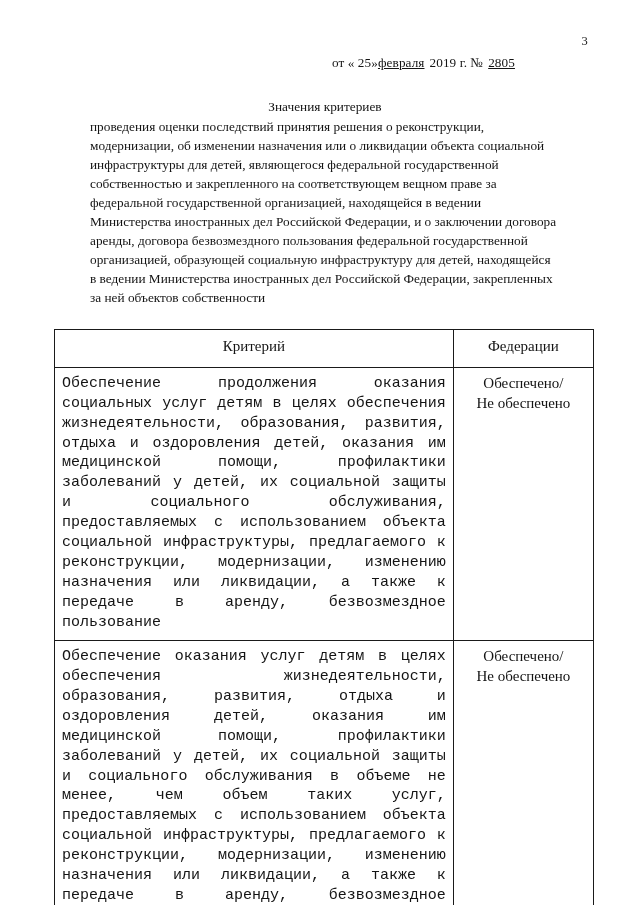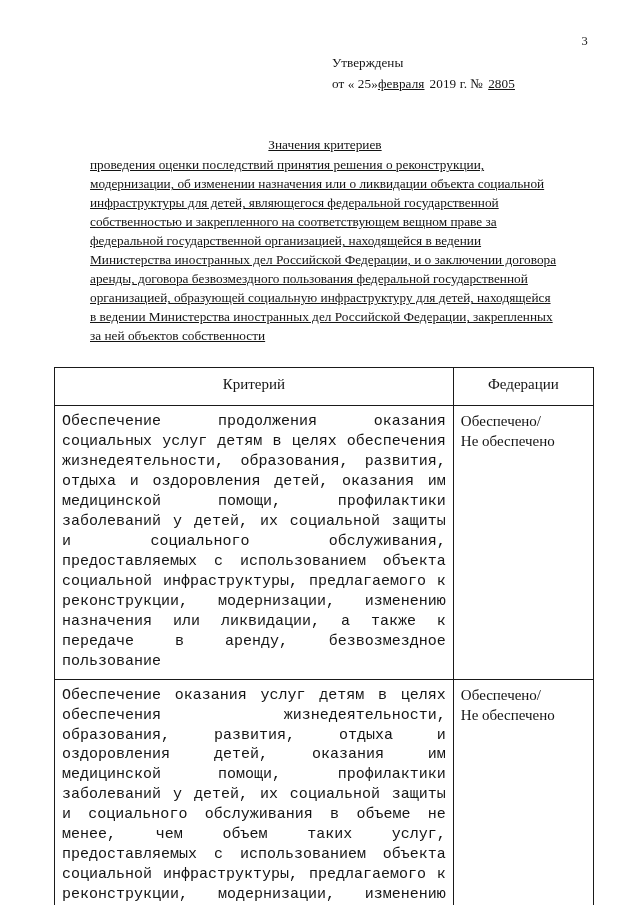--- a/index.html
+++ b/index.html
@@ -48,26 +48,25 @@
     margin-top: 2px;
     letter-spacing: 0.1px;
   }
   .u {
     text-decoration: underline;
   }
   .approval .sp { display:inline-block; width:5px; }
 
   
   .title-block {
-    margin-top: 42px;
+    margin-top: 24px;
     text-align: center;
     font-size: 13.3px;
     line-height: 1.43;
     padding: 0 34px 0 36px;
-    text-decoration: underline;
   }
   .title-block .first {
     margin-bottom: 1px;
   }
   .title-body {
     text-align: left;
   }
 
   
   table.crit {
@@ -90,36 +89,35 @@
   }
   .col-crit { width: 74%; }
   .col-val  { width: 26%; }
   td.crit-cell {
     text-align: justify;
     text-align-last: left;
     hyphens: none;
     font-family: Liberation Mono, monospace;
   }
   td.val-cell {
-    text-align: left;
+    text-align: center;
     white-space: pre-line;
   }
   .hdr-row th {
     height: 22px;
   }
 </style>
 </head>
 <body>
 
 <div class="page">
 
   <div class="page-number">3</div>
 
   <div class="approval">
-    <div class="line">Утверждены</div>
     <div class="line date-line">
       <span>от  « 25»</span><span class="u">февраля</span><span class="sp"></span><span>2019 г. №</span><span class="sp"></span><span class="u">2805</span>
     </div>
   </div>
 
   <div class="title-block">
     <div class="first">Значения критериев</div>
     <div class="title-body">проведения оценки последствий принятия решения о реконструкции, модернизации, об изменении назначения или о ликвидации объекта социальной инфраструктуры для детей, являющегося федеральной государственной собственностью и закрепленного на соответствующем вещном праве за федеральной государственной организацией, находящейся в ведении Министерства иностранных дел Российской Федерации, и о заключении договора аренды, договора безвозмездного пользования федеральной государственной организацией, образующей социальную инфраструктуру для детей, находящейся в ведении Министерства иностранных дел Российской Федерации, закрепленных за ней объектов собственности</div>
   </div>
 

